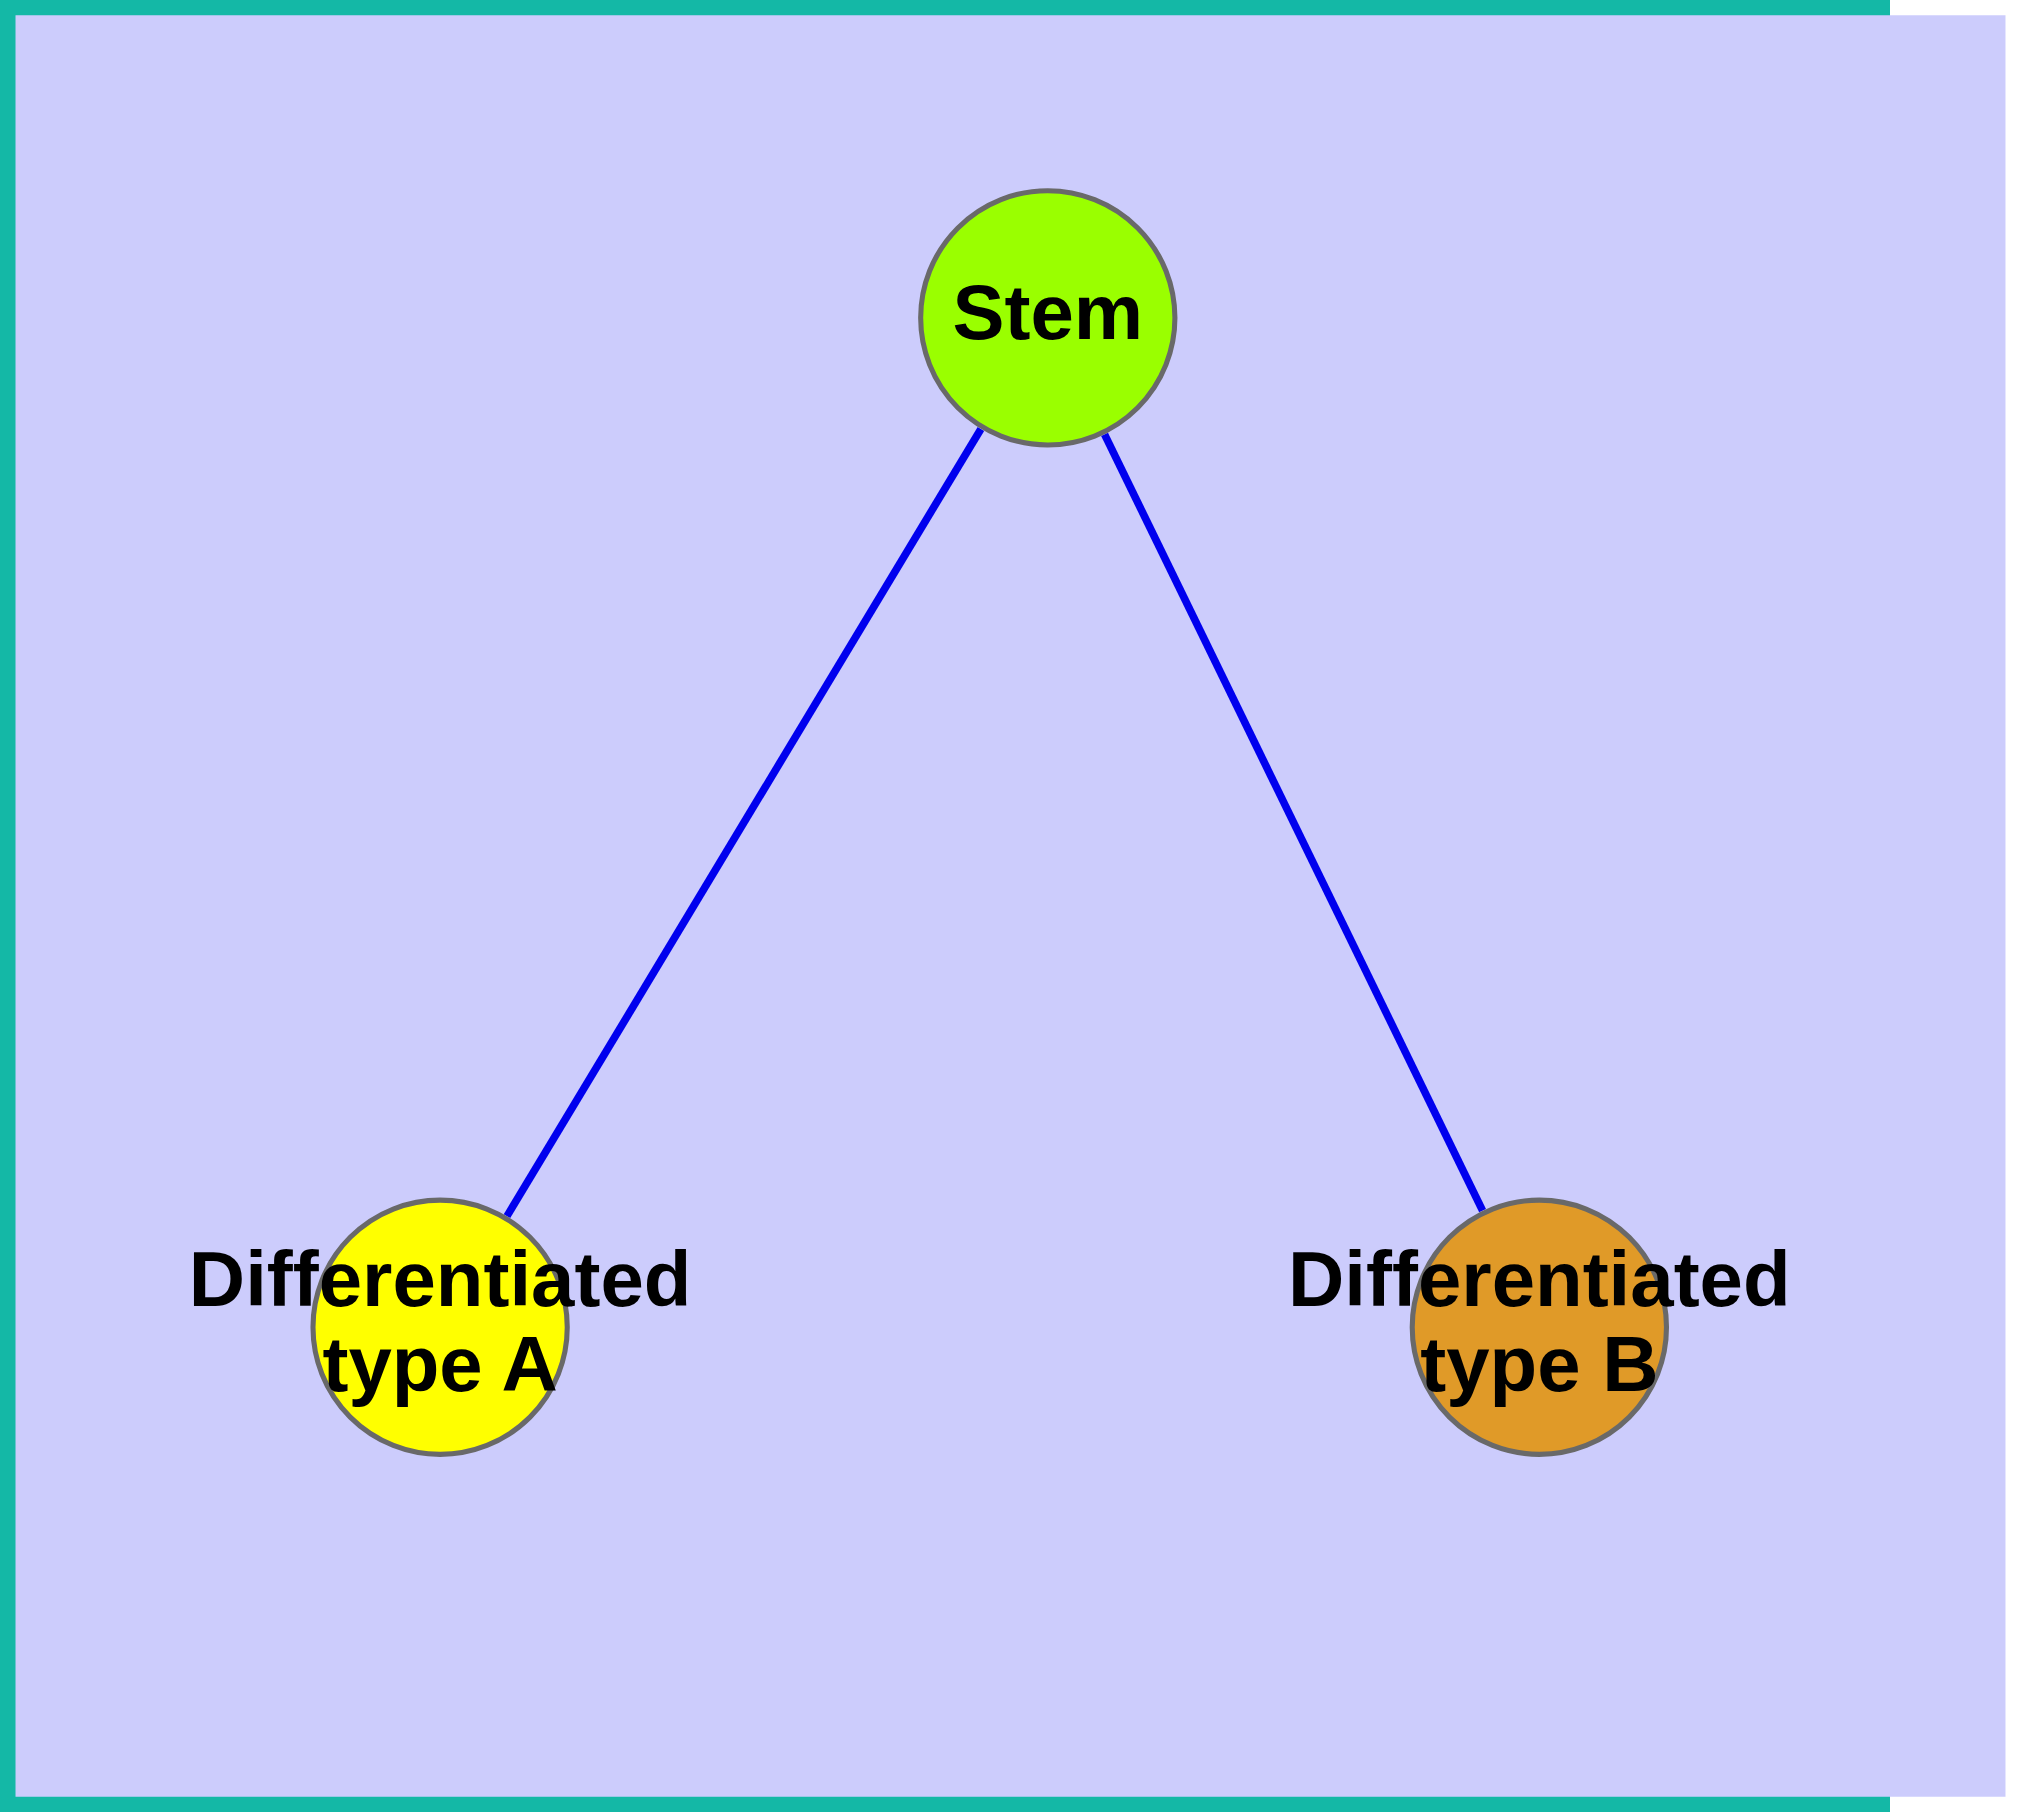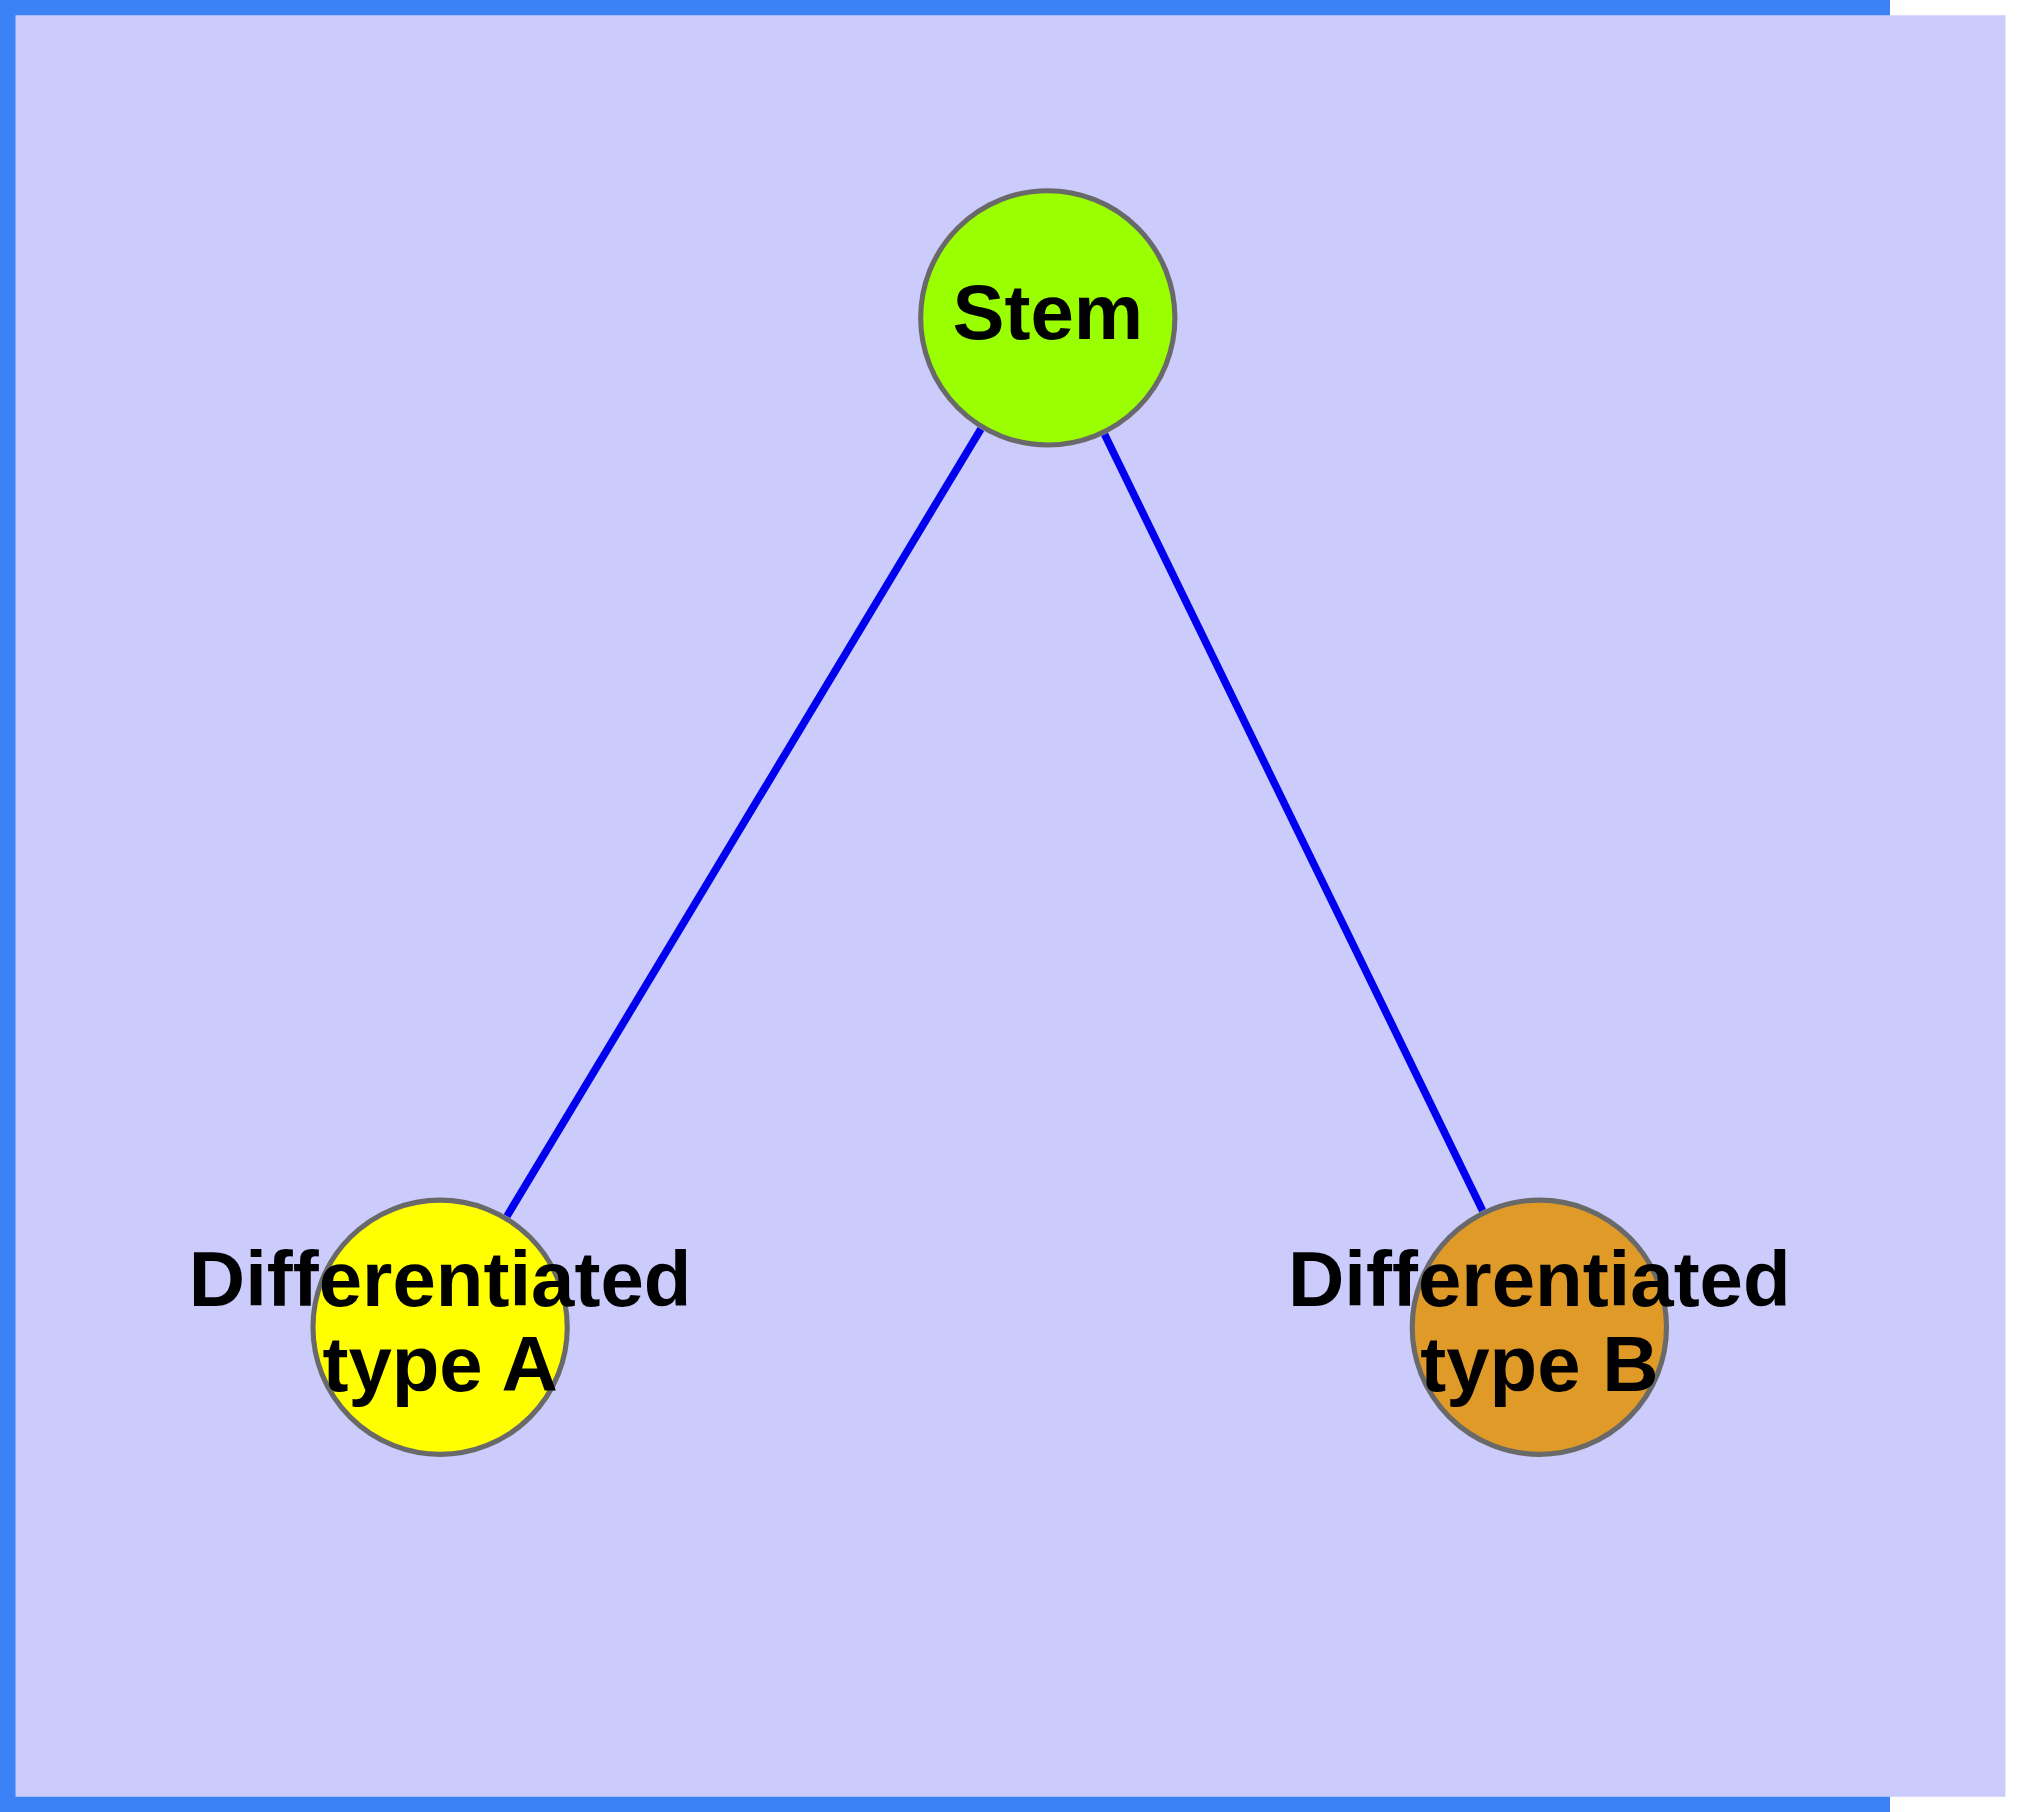--- a/index.html
+++ b/index.html
@@ -32,21 +32,21 @@
     font-weight: bold;
     fill: #000000;
     text-anchor: middle;
     dominant-baseline: middle;
     white-space: pre;
   }
 </style>
 </head>
 <body style="width: 2021px; height: 1812px;">
 
-<div id="graph-canvas" style="width: 1890px; height: 1812px; background: #3b82f6; text-align: right;">
+<div id="graph-canvas" style="width: 1890px; height: 1812px; background: #14b8a6; text-align: right;">
   <svg id="graph-svg" viewBox="0 0 2384 2138" xmlns="http://www.w3.org/2000/svg">
 
     <rect id="plot-bg" x="18" y="18" width="2348" height="2102" fill="#ccccfc"></rect>
 
     <g id="edges-layer">
       <line id="edge-stem-diff-a" x1="1157.0880146932964" y1="506.0797412835202" x2="597.9119853067036" y2="1434.9202587164798" stroke="#0000ee" stroke-width="9"></line>
       <line id="edge-stem-diff-b" x1="1302.9877804741855" y1="512.555942318543" x2="1749.0122195258145" y2="1428.444057681457" stroke="#0000ee" stroke-width="9"></line>
     </g>
 
     <g id="nodes-layer">

